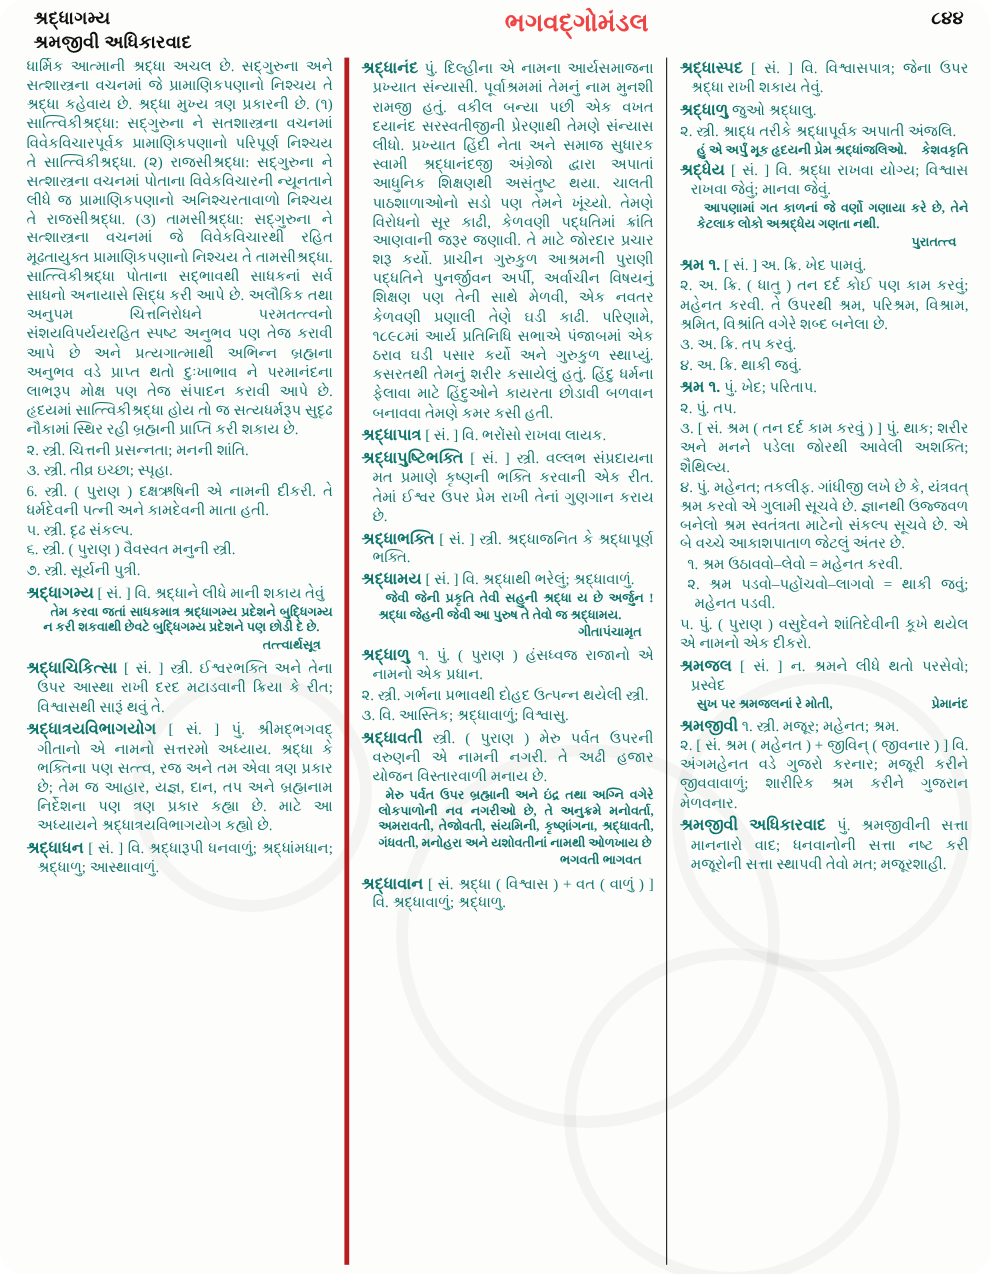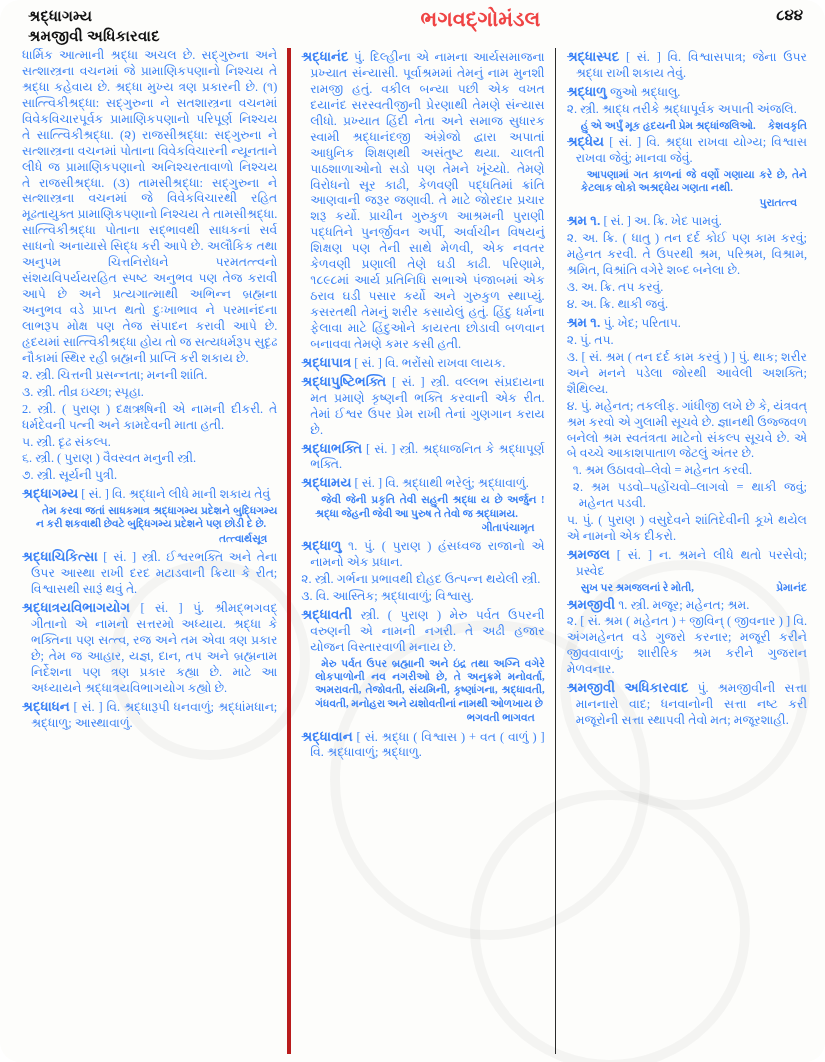--- a/index.html
+++ b/index.html
@@ -72,21 +72,21 @@
     right: 18px;
     top: 48px;
     bottom: 8px;
     display: flex;
   }
   .col {
     position: relative;
     box-sizing: border-box;
     font-size: 12.4px;
     line-height: 1.285;
-    color: #3b82f6;
+    color: #0f766e;
     overflow: hidden;
   }
   .col-1 { width: 266px; padding-right: 10px; }
   .col-2 { width: 268px; padding-left: 10px; padding-right: 10px;
            border-left: 4px solid #b91c1c; }
   .col-3 { width: 253px; padding-left: 11px;
            border-left: 1px solid #2b2b2b; }
 
   p.e {
     margin: 0 0 1px 0;
@@ -154,21 +154,21 @@
     </div>
     <div class="hdr-center">ભગવદ્ગોમંડલ</div>
     <div class="hdr-right">૮૪૪</div>
   </div>
 
   <div class="columns">
     <div class="col col-1">
         <p class="cont">ધાર્મિક આત્માની શ્રદ્ધા અચલ છે. સદ્ગુરુના અને સત્શાસ્ત્રના વચનમાં જે પ્રામાણિકપણાનો નિશ્ચય તે શ્રદ્ધા કહેવાય છે. શ્રદ્ધા મુખ્ય ત્રણ પ્રકારની છે. (૧) સાત્ત્વિકીશ્રદ્ધા: સદ્ગુરુના ને સતશાસ્ત્રના વચનમાં વિવેકવિચારપૂર્વક પ્રામાણિકપણાનો પરિપૂર્ણ નિશ્ચય તે સાત્ત્વિકીશ્રદ્ધા. (૨) રાજસીશ્રદ્ધા: સદ્ગુરુના ને સત્શાસ્ત્રના વચનમાં પોતાના વિવેકવિચારની ન્યૂનતાને લીધે જ પ્રામાણિકપણાનો અનિશ્ચરતાવાળો નિશ્ચય તે રાજસીશ્રદ્ધા. (૩) તામસીશ્રદ્ધા: સદ્ગુરુના ને સત્શાસ્ત્રના વચનમાં જે વિવેકવિચારથી રહિત મૂઢતાયુક્ત પ્રામાણિકપણાનો નિશ્ચય તે તામસીશ્રદ્ધા. સાત્ત્વિકીશ્રદ્ધા પોતાના સદ્ભાવથી સાધકનાં સર્વ સાધનો અનાયાસે સિદ્ધ કરી આપે છે. અલૌકિક તથા અનુપમ ચિત્તનિરોધને પરમતત્ત્વનો સંશયવિપર્યયરહિત સ્પષ્ટ અનુભવ પણ તેજ કરાવી આપે છે અને પ્રત્યગાત્માથી અભિન્ન બ્રહ્મના અનુભવ વડે પ્રાપ્ત થતો દુઃખાભાવ ને પરમાનંદના લાભરૂપ મોક્ષ પણ તેજ સંપાદન કરાવી આપે છે. હૃદયમાં સાત્ત્વિકીશ્રદ્ધા હોય તો જ સત્યધર્મરૂપ સુદૃઢ નૌકામાં સ્થિર રહી બ્રહ્મની પ્રાપ્તિ કરી શકાય છે.</p>
         <p class="cont">૨. સ્ત્રી. ચિત્તની પ્રસન્નતા; મનની શાંતિ.</p>
         <p class="cont">૩. સ્ત્રી. તીવ્ર ઇચ્છા; સ્પૃહા.</p>
-        <p class="cont">2. સ્ત્રી. ( પુરાણ ) દક્ષઋષિની એ નામની દીકરી. તે ધર્મદેવની પત્ની અને કામદેવની માતા હતી.</p>
+        <p class="cont">6. સ્ત્રી. ( પુરાણ ) દક્ષઋષિની એ નામની દીકરી. તે ધર્મદેવની પત્ની અને કામદેવની માતા હતી.</p>
         <p class="cont">૫. સ્ત્રી. દૃઢ સંકલ્પ.</p>
         <p class="cont">૬. સ્ત્રી. ( પુરાણ ) વૈવસ્વત મનુની સ્ત્રી.</p>
         <p class="cont">૭. સ્ત્રી. સૂર્યની પુત્રી.</p>
         <p class="e"><span class="hw">શ્રદ્ધાગમ્ય</span><span> [ સં. ] વિ. શ્રદ્ધાને લીધે માની શકાય તેવું</span></p>
         <p class="quote">તેમ કરવા જતાં સાધકમાત્ર શ્રદ્ધાગમ્ય પ્રદેશને બુદ્ધિગમ્ય ન કરી શકવાથી છેવટે બુદ્ધિગમ્ય પ્રદેશને પણ છોડી દે છે.</p>
         <p class="cite">તત્ત્વાર્થસૂત્ર</p>
         <p class="e"><span class="hw">શ્રદ્ધાચિકિત્સા</span><span> [ સં. ] સ્ત્રી. ઈશ્વરભક્તિ અને તેના ઉપર આસ્થા રાખી દરદ મટાડવાની ક્રિયા કે રીત; વિશ્વાસથી સારૂં થવું તે.</span></p>
         <p class="e"><span class="hw">શ્રદ્ધાત્રયવિભાગયોગ</span><span> [ સં. ] પું. શ્રીમદ્ભગવદ્ ગીતાનો એ નામનો સત્તરમો અધ્યાય. શ્રદ્ધા કે ભક્તિના પણ સત્ત્વ, રજ અને તમ એવા ત્રણ પ્રકાર છે; તેમ જ આહાર, યજ્ઞ, દાન, તપ અને બ્રહ્મનામ નિર્દેશના પણ ત્રણ પ્રકાર કહ્યા છે. માટે આ અધ્યાયને શ્રદ્ધાત્રયવિભાગયોગ કહ્યો છે.</span></p>
         <p class="e"><span class="hw">શ્રદ્ધાધન</span><span> [ સં. ] વિ. શ્રદ્ધારૂપી ધનવાળું; શ્રદ્ધાંમધાન; શ્રદ્ધાળુ; આસ્થાવાળું.</span></p>
       </div>

